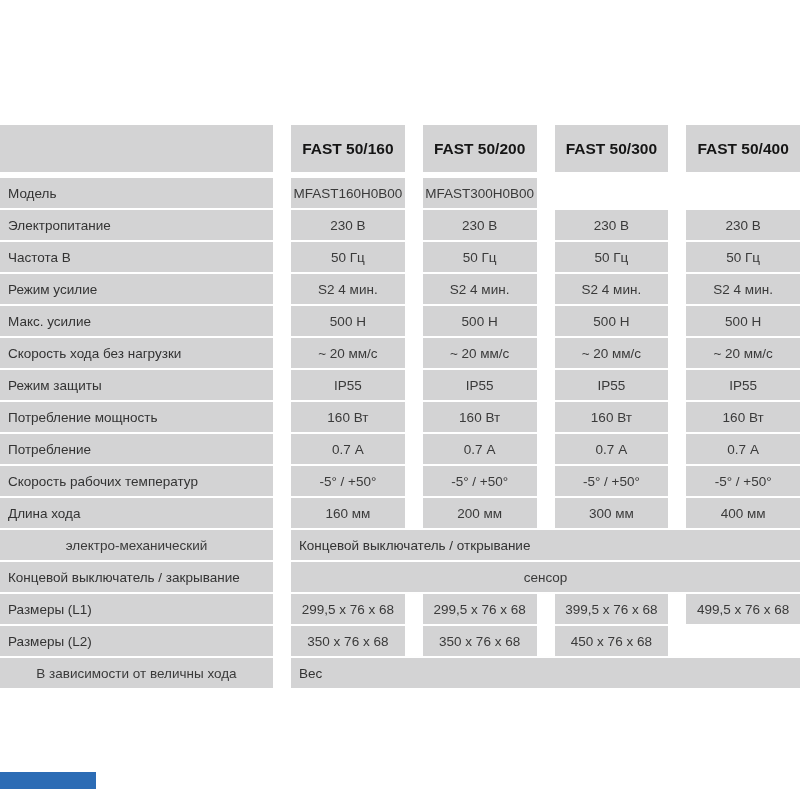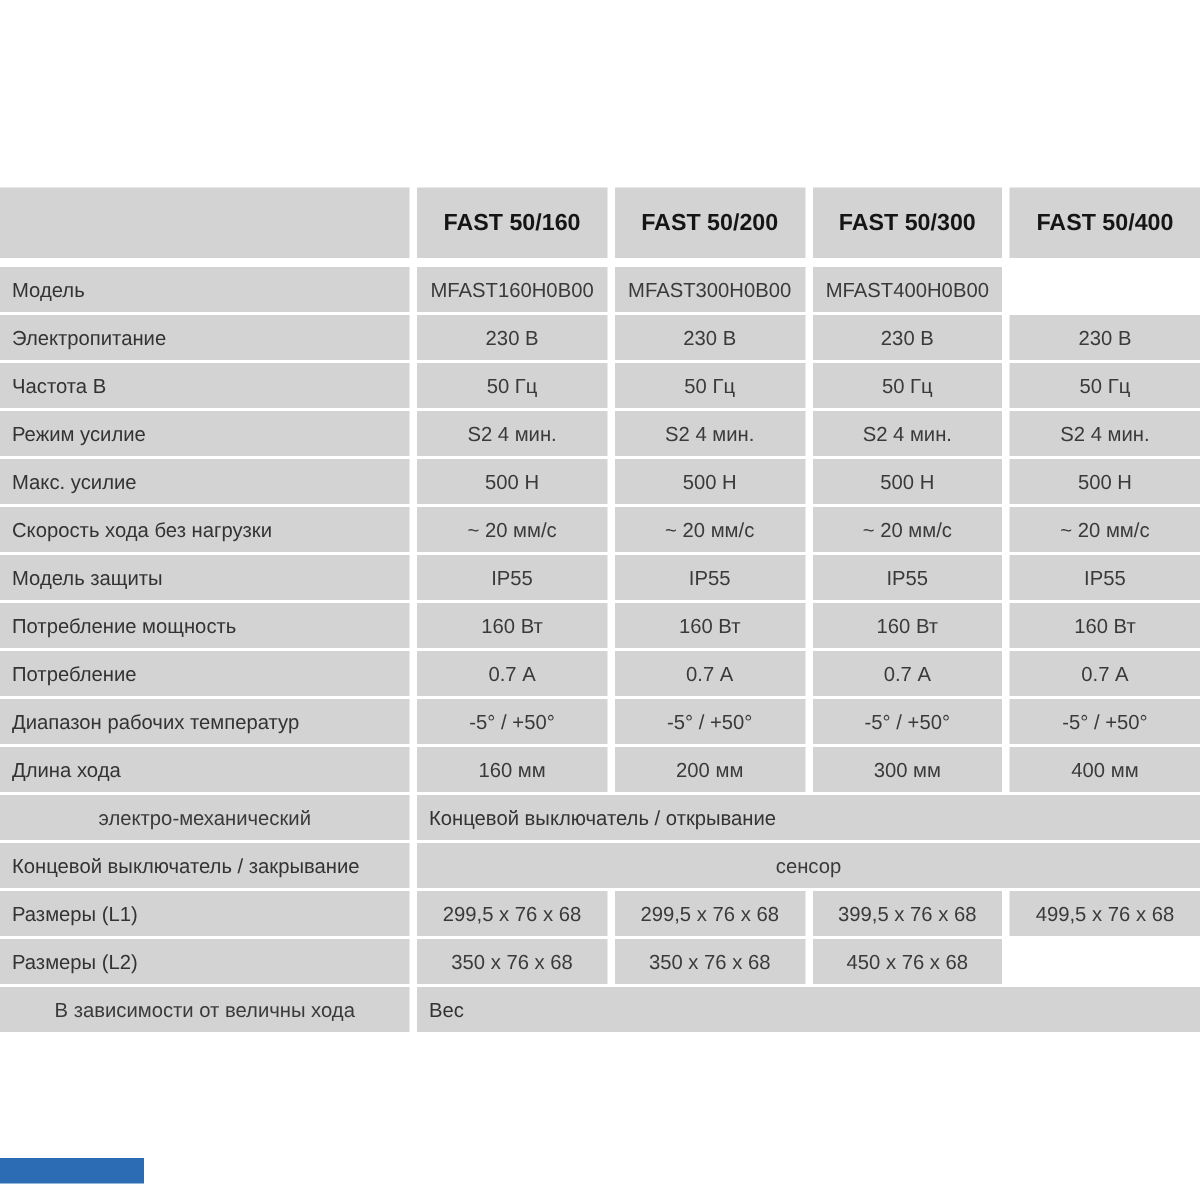--- a/index.html
+++ b/index.html
@@ -12,21 +12,21 @@
     overflow: hidden;
   }
   .spec-table {
     position: absolute;
     top: 125px; left: 0;
     width: 800px;
   }
   .t-row {
     display: grid;
     grid-template-columns: 273px repeat(4, 1fr);
-    column-gap: 5px;
+    column-gap: 18px;
     margin-bottom: 2px;
   }
   .t-row.span-row { grid-template-columns: 273px 1fr; }
   .t-row.header-row { margin-bottom: 6px; }
   .cell {
     background: var(--cell-bg, #d3d3d4);
     height: 30px;
     display: flex;
     align-items: center;
     justify-content: center;
@@ -61,21 +61,20 @@
       <div class="cell label-cell"></div>
       <div class="cell">FAST 50/160</div>
       <div class="cell">FAST 50/200</div>
       <div class="cell">FAST 50/300</div>
       <div class="cell">FAST 50/400</div>
     </div>
     <div class="t-row">
       <div class="cell label-cell">Модель</div>
       <div class="cell">MFAST160H0B00</div>
       <div class="cell">MFAST300H0B00</div>
-      <div class="cell">MFAST400H0B00</div>
     </div>
     <div class="t-row">
       <div class="cell label-cell">Электропитание</div>
       <div class="cell">230 В</div>
       <div class="cell">230 В</div>
       <div class="cell">230 В</div>
       <div class="cell">230 В</div>
     </div>
     <div class="t-row">
       <div class="cell label-cell">Частота В</div>
@@ -99,42 +98,42 @@
       <div class="cell">500 Н</div>
     </div>
     <div class="t-row">
       <div class="cell label-cell">Скорость хода без нагрузки</div>
       <div class="cell">~ 20 мм/с</div>
       <div class="cell">~ 20 мм/с</div>
       <div class="cell">~ 20 мм/с</div>
       <div class="cell">~ 20 мм/с</div>
     </div>
     <div class="t-row">
-      <div class="cell label-cell">Модель защиты</div>
+      <div class="cell label-cell">Режим защиты</div>
       <div class="cell">IP55</div>
       <div class="cell">IP55</div>
       <div class="cell">IP55</div>
       <div class="cell">IP55</div>
     </div>
     <div class="t-row">
       <div class="cell label-cell">Потребление мощность</div>
       <div class="cell">160 Вт</div>
       <div class="cell">160 Вт</div>
       <div class="cell">160 Вт</div>
       <div class="cell">160 Вт</div>
     </div>
     <div class="t-row">
       <div class="cell label-cell">Потребление</div>
       <div class="cell">0.7 А</div>
       <div class="cell">0.7 А</div>
       <div class="cell">0.7 А</div>
       <div class="cell">0.7 А</div>
     </div>
     <div class="t-row">
-      <div class="cell label-cell">Диапазон рабочих температур</div>
+      <div class="cell label-cell">Скорость рабочих температур</div>
       <div class="cell">-5° / +50°</div>
       <div class="cell">-5° / +50°</div>
       <div class="cell">-5° / +50°</div>
       <div class="cell">-5° / +50°</div>
     </div>
     <div class="t-row">
       <div class="cell label-cell">Длина хода</div>
       <div class="cell">160 мм</div>
       <div class="cell">200 мм</div>
       <div class="cell">300 мм</div>

